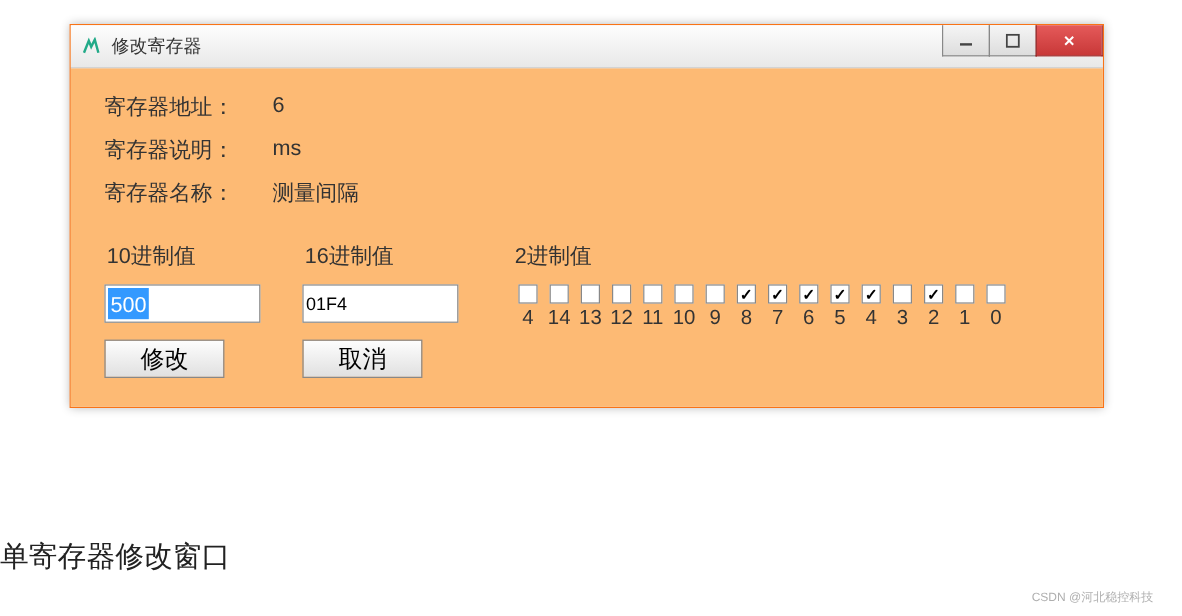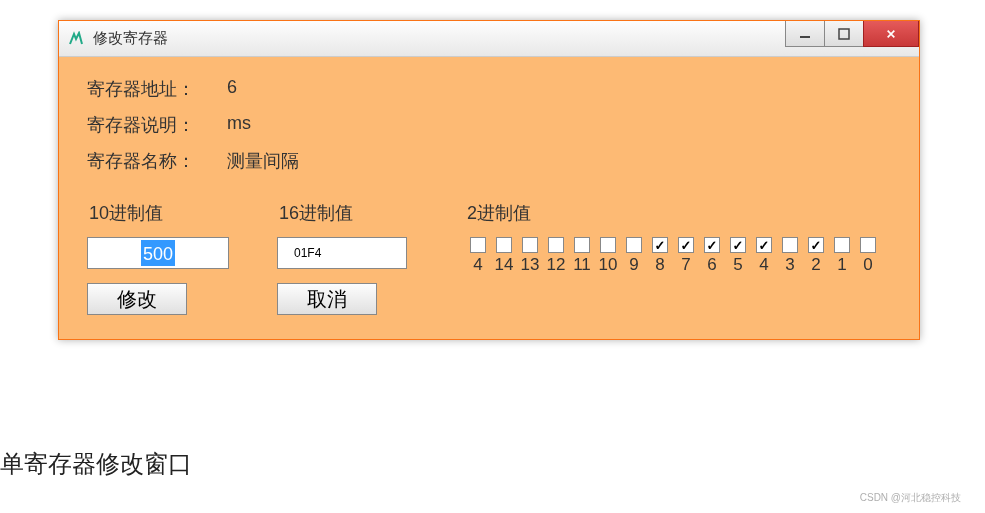--- a/index.html
+++ b/index.html
@@ -9,26 +9,26 @@
     .app-icon { width: 18px; height: 18px; margin-right: 8px; display: flex; align-items: center; justify-content: center; }
     .title-text { font-size: 15px; color: #333; flex: 1; }
     .win-controls { display: flex; height: 100%; align-items: flex-start; }
     .win-btn { width: 40px; height: 26px; border: 1px solid #888; border-top: none; background: linear-gradient(to bottom, #f5f5f5, #ddd); display: flex; align-items: center; justify-content: center; font-size: 12px; margin-left: -1px; cursor: pointer; }
     .win-btn.close { width: 56px; background: linear-gradient(to bottom, #e55a5a, #c83838); border-color: #a02020; color: #fff; border-top-right-radius: 0; }
     .win-btn.close svg { width: 14px; height: 10px; }
     .client { padding: 20px 28px 24px 28px; background: #fdba74; }
     .info-row { display: flex; margin-bottom: 12px; font-size: 18px; color: #333; }
     .info-label { width: 140px; }
     .info-value { }
-    .values-row { display: flex; margin-top: 28px; gap: 48px; }
+    .values-row { display: flex; margin-top: 28px; gap: 35px; }
     .val-col { display: flex; flex-direction: column; }
     .val-header { font-size: 18px; color: #333; margin-bottom: 12px; padding-left: 2px; }
-    .text-input { width: 130px; height: 32px; border: 1px solid #888; background: #fff; font-size: 12px; padding: 2px 16px; font-family: inherit; }
+    .text-input { width: 130px; height: 32px; border: 1px solid #888; background: #fff; font-size: 15px; padding: 2px 2px; font-family: inherit; }
     .sel-highlight { background: #3399ff; color: #fff; padding: 0 2px; display: inline-block; height: 100%; line-height: 28px; }
-    .input-wrap { width: 142px; height: 32px; border: 1px solid #888; background: #fff; font-size: 18px; padding: 2px 2px; overflow: hidden; text-align: center; }
+    .input-wrap { width: 130px; height: 32px; border: 1px solid #888; background: #fff; font-size: 18px; padding: 2px 2px; overflow: hidden; }
     .btn { width: 100px; height: 32px; margin-top: 14px; border: 1px solid #888; background: linear-gradient(to bottom, #fdfdfd, #e0e0e0); font-size: 20px; cursor: pointer; font-family: inherit; }
     .binary-col { flex: 1; margin-left: 10px; }
     .bits-row { display: flex; margin-top: 0; }
     .bit { display: flex; flex-direction: column; align-items: center; width: 26px; }
     .checkbox { width: 16px; height: 16px; border: 1px solid #888; background: #fff; display: flex; align-items: center; justify-content: center; cursor: pointer; }
     .checkbox.checked::after { content: "✓"; font-size: 13px; line-height: 1; color: #000; font-weight: bold; }
     .bit-label { font-size: 17px; margin-top: 2px; color: #333; }
     .caption { position: absolute; top: 448px; left: 0; width: 985px; text-align: left; font-size: 24px; font-family: SimSun, serif; color: #222; }
     .watermark { position: absolute; right: 24px; bottom: 8px; font-size: 10px; color: rgba(120,120,120,0.6); }
   </style>

